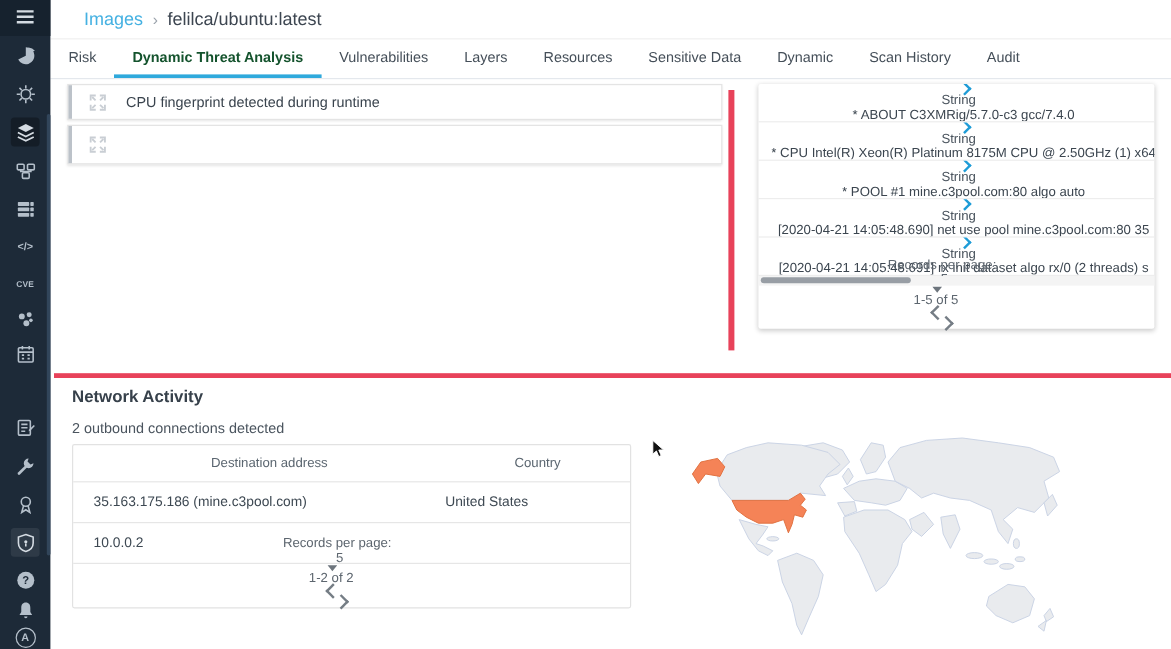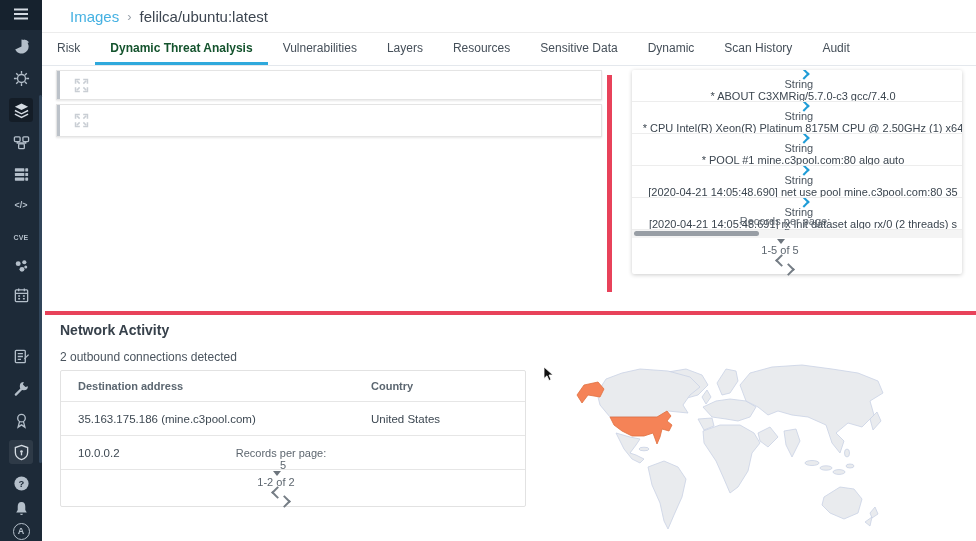--- a/index.html
+++ b/index.html
@@ -53,21 +53,21 @@
   .pag .prange { margin-right:20px; }
   .pg-chev { width:9px; height:9px; flex:0 0 auto; cursor:pointer; }
   .pg-chev.prev { border-left:2.2px solid #757d85; border-bottom:2.2px solid #757d85; transform:rotate(45deg); margin-right:18px; }
   .pg-chev.next { border-right:2.2px solid #757d85; border-top:2.2px solid #757d85; transform:rotate(45deg); margin-right:4px; }
 
   
   .na-title { position:absolute; left:60px; top:322px; font-size:14px; font-weight:bold; color:#37414b; }
   .na-sub { position:absolute; left:60px; top:350px; font-size:12px; color:#4a545e; }
   .na-table { position:absolute; left:60px; top:370px; width:466px; background:#fff; border:1px solid #e2e2e2; border-radius:2px; }
   .na-hrow { height:31px; display:flex; align-items:center; border-bottom:1px solid #e6e6e6; }
-  .na-hcell { font-size:11px; font-weight:bold; color:#5b6670; }
+  .na-hcell { font-size:11px; font-weight:normal; color:#5b6670;text-align:center; }
   .na-row { height:34px; display:flex; align-items:center; border-bottom:1px solid #e6e6e6; }
   .na-cell { font-size:11.5px; color:#3d4852; }
   .col-dest { padding-left:17px; width:310px; flex:0 0 auto; }
   .col-country { flex:1 1 auto; }
   .na-table .pag { height:36px; }
 
   
   .map-wrap { position:absolute; left:540px; top:345px; width:436px; height:196px; }
   .cursor { position:absolute; left:543px; top:367px; z-index:9; }
 </style>
@@ -207,20 +207,21 @@
   </nav>
 
   <div class="finding" style="top:70px; height:30px;">
     <span class="accent"></span>
     <span class="f-icon">
       <svg width="17" height="17" viewBox="0 0 20 20" fill="none" stroke="#c9ced4" stroke-width="1.8">
           <path d="M7.8 7.8 L4.5 4.5 M12.2 7.8 L15.5 4.5 M7.8 12.2 L4.5 15.5 M12.2 12.2 L15.5 15.5"></path>
           <path d="M3 8 V3 H8 M12 3 H17 V8 M3 12 V17 H8 M12 17 H17 V12" stroke-width="1.8"></path>
         </svg>
     </span>
+    <span class="f-label">CPU fingerprint detected during runtime</span>
   </div>
   <div class="finding" style="top:104px; height:33px;">
     <span class="accent"></span>
     <span class="f-icon">
       <svg width="17" height="17" viewBox="0 0 20 20" fill="none" stroke="#c9ced4" stroke-width="1.8">
           <path d="M7.8 7.8 L4.5 4.5 M12.2 7.8 L15.5 4.5 M7.8 12.2 L4.5 15.5 M12.2 12.2 L15.5 15.5"></path>
           <path d="M3 8 V3 H8 M12 3 H17 V8 M3 12 V17 H8 M12 17 H17 V12" stroke-width="1.8"></path>
         </svg>
     </span>
   </div>

